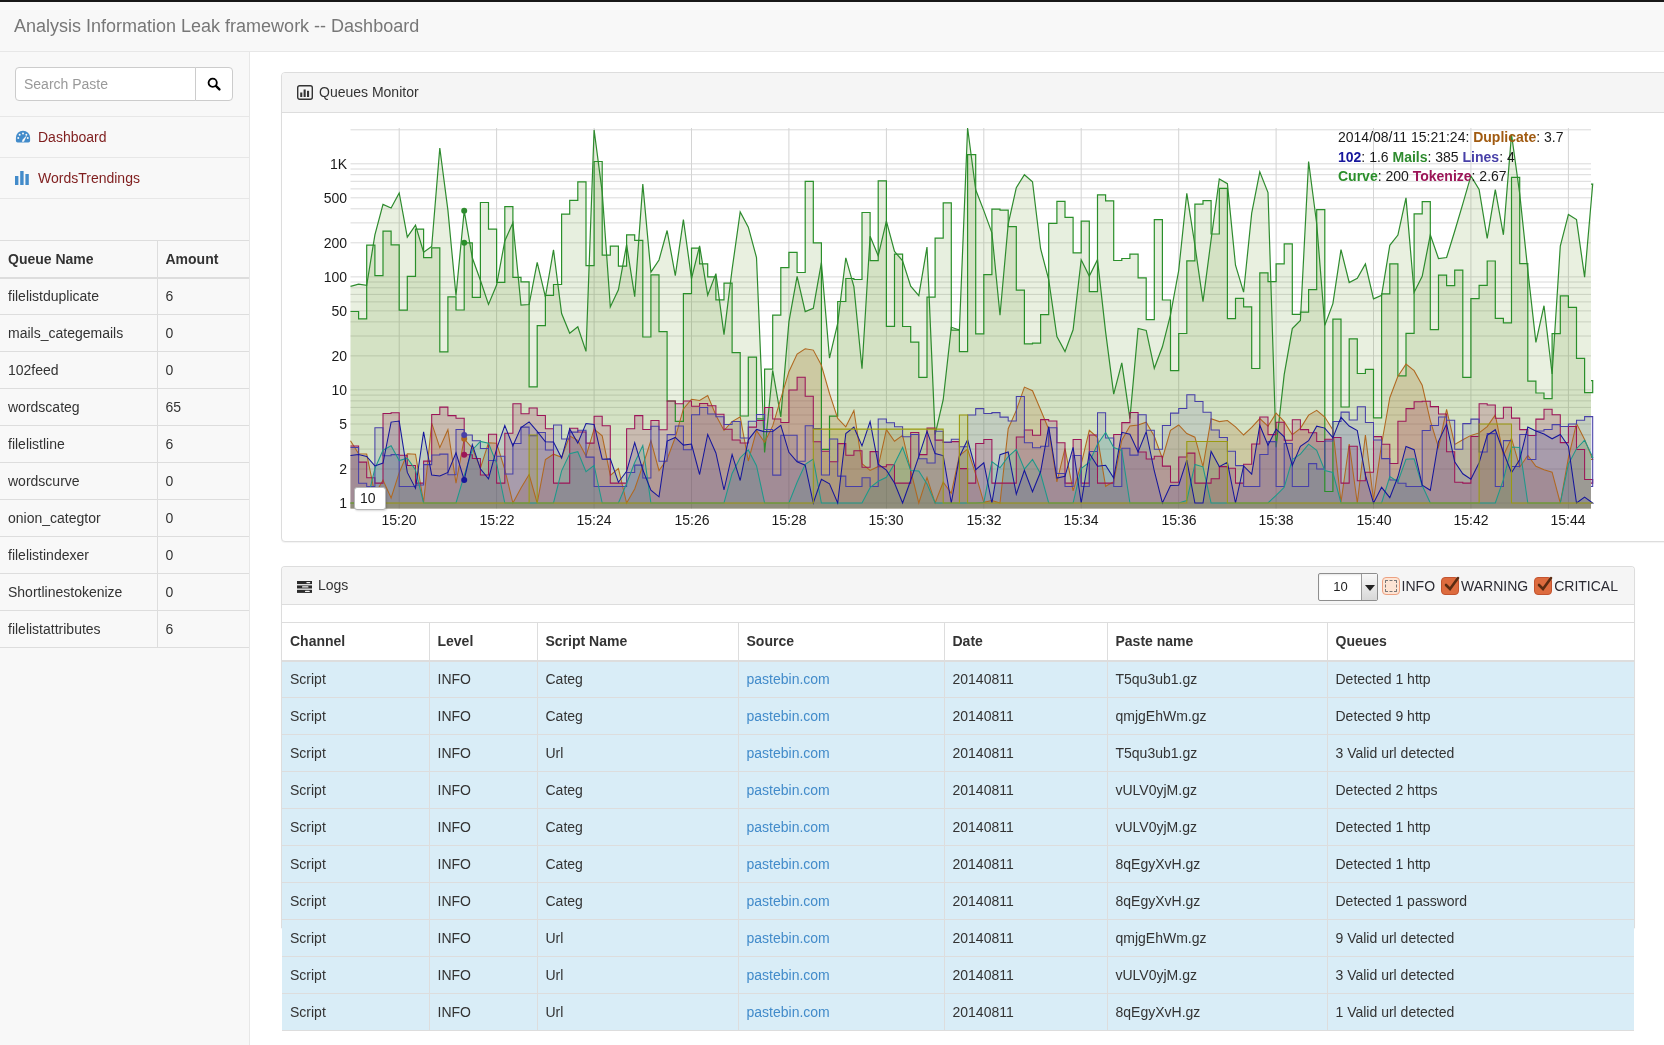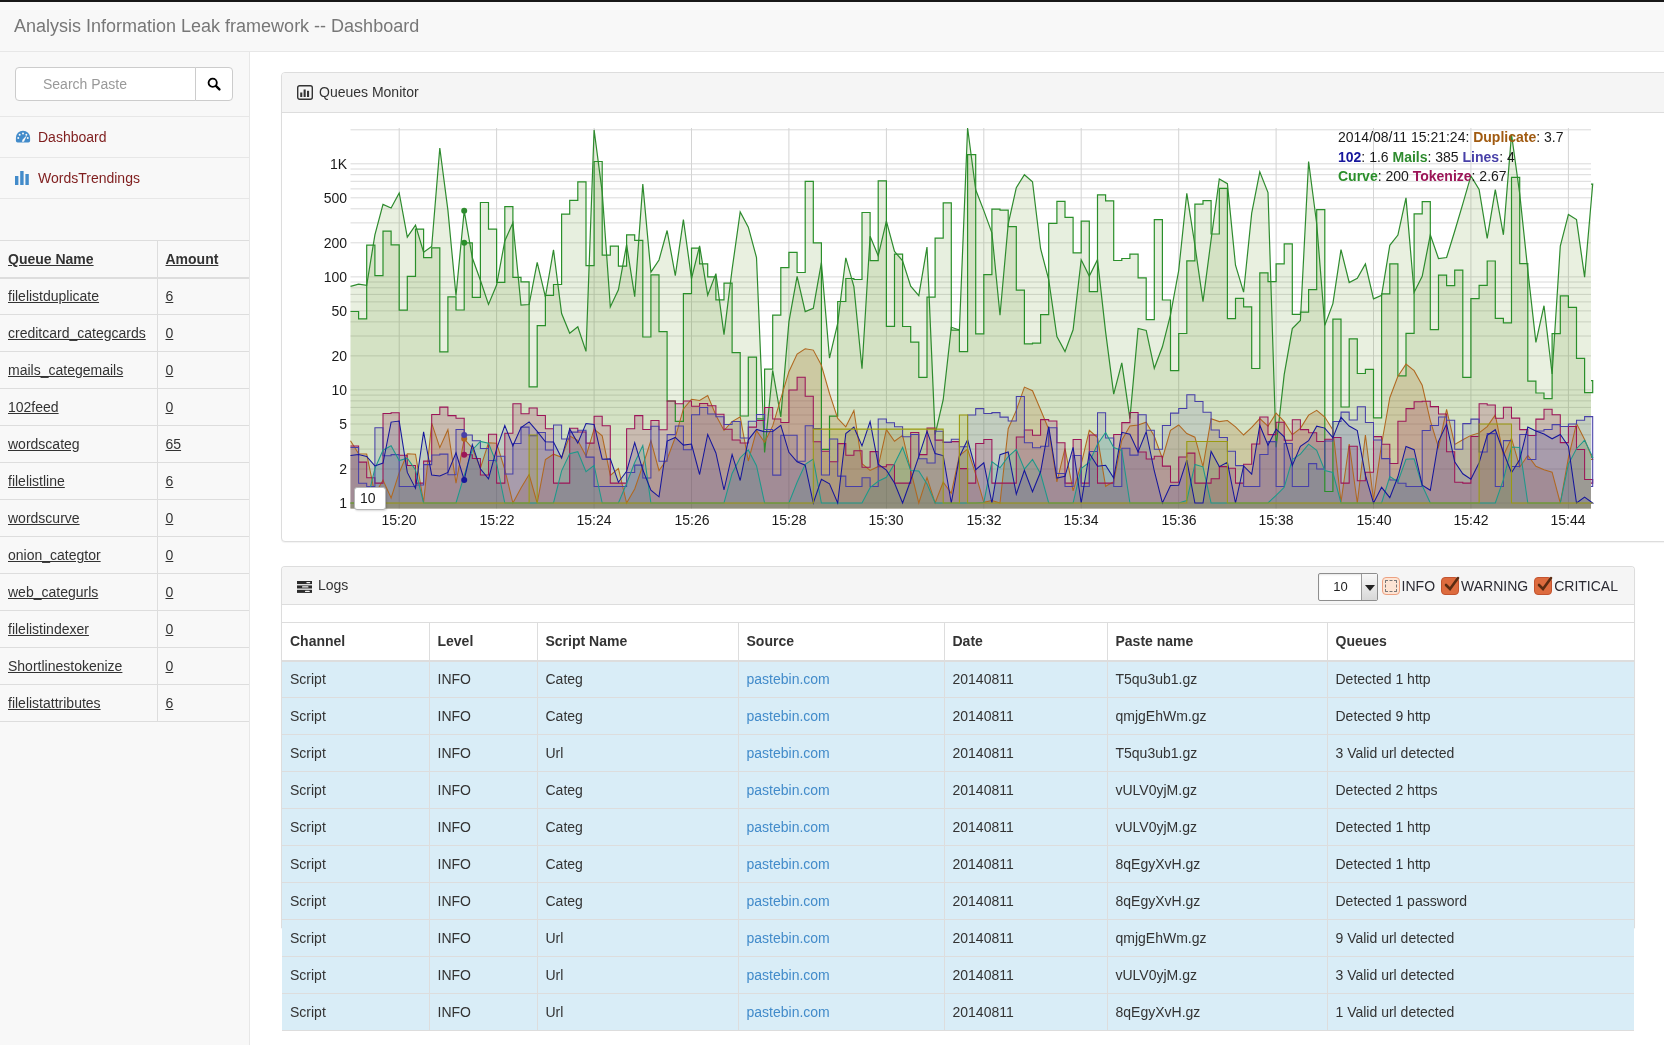--- a/index.html
+++ b/index.html
@@ -24,21 +24,21 @@
 }
 
 .sidebar {
   position:absolute; left:0; top:52px; width:250px; height:993px;
   background:#f8f8f8; border-right:1px solid #e7e7e7;
 }
 .searchrow { position:absolute; left:15px; top:15px; width:218px; height:34px; }
 .searchrow input {
   position:absolute; left:0; top:0; width:181px; height:34px;
   border:1px solid #ccc; border-radius:4px 0 0 4px;
-  padding:6px 27px; font-size:14px; color:#a16207;
+  padding:6px 8px; font-size:14px; color:#a16207;
   font-family:"Liberation Sans", sans-serif;
   background:#fff; outline:none;
 }
 .searchrow input::placeholder { color:#999; opacity:1; }
 .searchrow .btn {
   position:absolute; left:180px; top:0; width:38px; height:34px;
   border:1px solid #ccc; border-radius:0 4px 4px 0;
   background:#fff; text-align:center; line-height:32px;
 }
 .sidenav { position:absolute; left:0; top:64px; width:249px; }
@@ -47,21 +47,21 @@
   padding-left:15px; color:#7f1d1d; font-size:14px;
 }
 .sidenav .item .ic { display:inline-block; width:19px; margin-right:4px; vertical-align:-2px;}
 
 .qtable {
   position:absolute; left:0; top:188px; width:249px;
   border-collapse:collapse; font-size:14px;
 }
 .qtable th, .qtable td {
   border-top:1px solid #ddd; padding:8px; text-align:left;
-  font-weight:normal; height:37px; vertical-align:middle;text-decoration:underline;
+  font-weight:normal; height:37px; vertical-align:middle;
 }
 .qtable th { font-weight:bold; border-bottom:2px solid #ddd; }
 .qtable .c2 { border-left:1px solid #ddd; width:92px; }
 .qtable tbody tr:last-child td { border-bottom:1px solid #ddd; }
 
 .panel {
   position:absolute; background:#fff;
   border:1px solid #ddd; border-radius:4px;
   box-shadow:0 1px 1px rgba(0,0,0,.05);
 }
@@ -155,24 +155,20 @@
           <th>Queue Name</th>
           <th class="c2">Amount</th>
         </tr>
       </thead>
     <tbody>
       <tr>
           <td>filelistduplicate</td>
           <td class="c2">6</td>
         </tr>
       <tr>
-          <td>creditcard_categcards</td>
-          <td class="c2">0</td>
-        </tr>
-      <tr>
           <td>mails_categemails</td>
           <td class="c2">0</td>
         </tr>
       <tr>
           <td>102feed</td>
           <td class="c2">0</td>
         </tr>
       <tr>
           <td>wordscateg</td>
           <td class="c2">65</td>
@@ -180,24 +176,20 @@
       <tr>
           <td>filelistline</td>
           <td class="c2">6</td>
         </tr>
       <tr>
           <td>wordscurve</td>
           <td class="c2">0</td>
         </tr>
       <tr>
           <td>onion_categtor</td>
-          <td class="c2">0</td>
-        </tr>
-      <tr>
-          <td>web_categurls</td>
           <td class="c2">0</td>
         </tr>
       <tr>
           <td>filelistindexer</td>
           <td class="c2">0</td>
         </tr>
       <tr>
           <td>Shortlinestokenize</td>
           <td class="c2">0</td>
         </tr>

